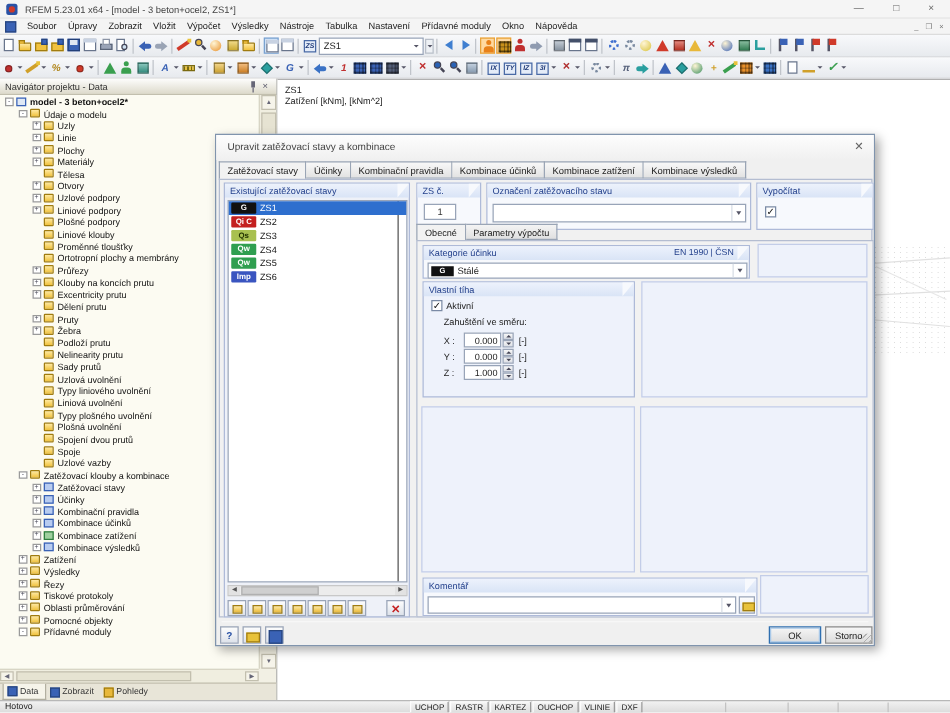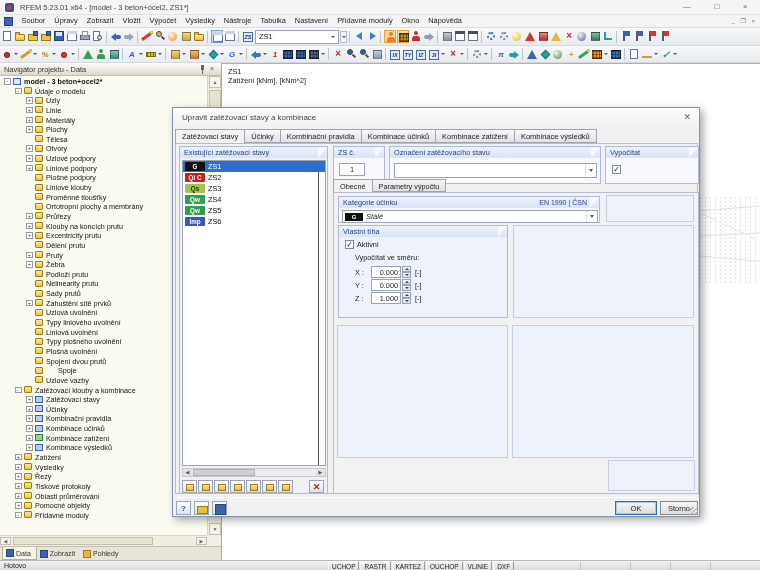--- a/index.html
+++ b/index.html
@@ -155,21 +155,21 @@
 #lst-hthumb { position:absolute; left:10px; top:0px; width:62px; height:7px; background:#cfcfcf; border:1px solid #b0b0b0; }
 .lsb { position:absolute; top:0px; width:9px; height:7px; font-size:5px; text-align:center; line-height:7px; color:#555; background:#e2e2e2; }
 #lst-btns { position:absolute; left:2px; top:333px; height:14px; display:flex; }
 .sbtn2 { width:15px; height:13px; border:1px solid #9aa5b8; background:linear-gradient(#fdfdfd,#dde2ea); margin-right:1px; position:relative; }
 #lst-del { position:absolute; right:3px; top:333px; width:15px; height:13px; border:1px solid #9aa5b8; background:linear-gradient(#fdfdfd,#dde2ea); color:#c42020; font-weight:bold; font-size:9px; text-align:center; line-height:12px; }
 
 #grp-zs { left:157px; top:2px; width:52px; height:38px; }
 #zsfield { position:absolute; left:5px; top:16px; width:26px; height:13px; background:#fff; border:1px solid #98a4b8; font-size:7.5px; text-align:center; line-height:12px; color:#333; }
 #grp-ozn { left:213px; top:2px; width:212px; height:38px; }
 .combo { position:absolute; background:#fff; border:1px solid #98a4b8; display:flex; align-items:center; }
-.combo .cval { flex:1; font-size:7.5px; padding-left:3px;font-style:italic; }
+.combo .cval { flex:1; font-size:7.5px; padding-left:3px; }
 .combo .carr { width:11px; align-self:stretch; display:flex; align-items:center; justify-content:center; border-left:1px solid #d8dde5; }
 .carr i { width:0; height:0; border-left:2.5px solid transparent; border-right:2.5px solid transparent; border-top:3px solid #556; }
 #ozn-combo { left:4px; top:16px; width:203px; height:15px; }
 #grp-calc { left:429px; top:2px; width:94px; height:38px; }
 .cb { position:absolute; width:9px; height:9px; background:#fff; border:1px solid #7a8aa5; font-size:8px; line-height:8px; text-align:center; color:#111; }
 #calc-cb { left:6px; top:18px; }
 
 #subtabs { position:absolute; left:157px; top:35px; height:14px; display:flex; }
 .stab { height:13px; padding:2px 6px 0 6px; font-size:7.3px; background:linear-gradient(#f4f4f4,#e0e0e0); border:1px solid #9aa5b5; border-left:none; color:#222; }
 .stab:first-child { border-left:1px solid #9aa5b5; }
@@ -801,28 +801,28 @@
             <span class="lbl" style="left: 46px;">Uzly</span>
           </div>
           <div class="trow">
             <span class="ebox" style="left: 26px;">+</span>
             <span class="ticon folder" style="left: 35px;"></span>
             <span class="lbl" style="left: 46px;">Linie</span>
           </div>
           <div class="trow">
             <span class="ebox" style="left: 26px;">+</span>
             <span class="ticon folder" style="left: 35px;"></span>
+            <span class="lbl" style="left: 46px;">Plochy</span>
+          </div>
+          <div class="trow">
+            <span class="ebox" style="left: 26px;">+</span>
+            <span class="ticon folder" style="left: 35px;"></span>
             <span class="lbl" style="left: 46px;">Materiály</span>
           </div>
           <div class="trow">
-            <span class="ebox" style="left: 26px;">+</span>
-            <span class="ticon folder" style="left: 35px;"></span>
-            <span class="lbl" style="left: 46px;">Plochy</span>
-          </div>
-          <div class="trow">
             <span class="ticon folder" style="left: 35px;"></span>
             <span class="lbl" style="left: 46px;">Tělesa</span>
           </div>
           <div class="trow">
             <span class="ebox" style="left: 26px;">+</span>
             <span class="ticon folder" style="left: 35px;"></span>
             <span class="lbl" style="left: 46px;">Otvory</span>
           </div>
           <div class="trow">
             <span class="ebox" style="left: 26px;">+</span>
@@ -885,25 +885,20 @@
           </div>
           <div class="trow">
             <span class="ticon folder" style="left: 35px;"></span>
             <span class="lbl" style="left: 46px;">Nelinearity prutu</span>
           </div>
           <div class="trow">
             <span class="ticon folder" style="left: 35px;"></span>
             <span class="lbl" style="left: 46px;">Sady prutů</span>
           </div>
           <div class="trow">
-            <span class="ebox" style="left: 26px;">+</span>
-            <span class="ticon folder" style="left: 35px;"></span>
-            <span class="lbl" style="left: 46px;">Zahuštění sítě prvků</span>
-          </div>
-          <div class="trow">
             <span class="ticon folder" style="left: 35px;"></span>
             <span class="lbl" style="left: 46px;">Uzlová uvolnění</span>
           </div>
           <div class="trow">
             <span class="ticon folder" style="left: 35px;"></span>
             <span class="lbl" style="left: 46px;">Typy liniového uvolnění</span>
           </div>
           <div class="trow">
             <span class="ticon folder" style="left: 35px;"></span>
             <span class="lbl" style="left: 46px;">Liniová uvolnění</span>
@@ -915,21 +910,21 @@
           <div class="trow">
             <span class="ticon folder" style="left: 35px;"></span>
             <span class="lbl" style="left: 46px;">Plošná uvolnění</span>
           </div>
           <div class="trow">
             <span class="ticon folder" style="left: 35px;"></span>
             <span class="lbl" style="left: 46px;">Spojení dvou prutů</span>
           </div>
           <div class="trow">
             <span class="ticon folder" style="left: 35px;"></span>
-            <span class="lbl" style="left: 46px; margin-left: 12px;">Spoje</span>
+            <span class="lbl" style="left: 46px;">Spoje</span>
           </div>
           <div class="trow">
             <span class="ticon folder" style="left: 35px;"></span>
             <span class="lbl" style="left: 46px;">Uzlové vazby</span>
           </div>
           <div class="trow">
             <span class="ebox" style="left: 15px;">-</span>
             <span class="ticon folder" style="left: 24px;"></span>
             <span class="lbl" style="left: 35px;">Zatěžovací klouby a kombinace</span>
           </div>
@@ -1142,21 +1137,21 @@
               </span>
           </div>
         </div>
         <div class="panel" id="panelA"></div>
         <div class="grp" id="grp-self">
           <div class="grp-h"><span>Vlastní tíha</span><i class="cut"></i></div>
           <div id="self-cb-row">
             <span class="cb2">✓</span>
             <span class="t">Aktivní</span>
           </div>
-          <div id="self-factor">Vypočítat ve směru:</div>
+          <div id="self-factor">Zahuštění ve směru:</div>
           <div id="spinrows">
               <div class="spinrow" style="top: 40px;">
                 <span class="ax">X :</span>
                 <span class="spinfield">0.000</span>
                 <span class="spinner">
                   <span class="up">
                     <i></i>
                   </span>
                   <span class="dn">
                     <i></i>
@@ -1188,20 +1183,30 @@
                     <i></i>
                   </span>
                 </span>
                 <span class="unit">[-]</span>
               </div>
             </div>
         </div>
         <div class="panel" id="panelB"></div>
         <div class="panel" id="panelC"></div>
         <div class="panel" id="panelD"></div>
+        <div class="grp" id="grp-comm">
+          <div class="grp-h"><span>Komentář</span><i class="cut"></i></div>
+          <div class="combo" id="comm-combo">
+            <span class="cval"></span>
+            <span class="carr">
+                <i></i>
+              </span>
+          </div>
+          <div id="comm-btn"></div>
+        </div>
         <div class="panel" id="panelE"></div>
       </div>
     </div>
     <div id="dlg-sep"></div>
     <div class="bbtn" id="btn-help">?</div>
     <div class="bbtn" id="btn-open"></div>
     <div class="bbtn" id="btn-save"></div>
     <div id="btn-ok">OK</div>
     <div id="btn-cancel">Storno</div>
     <div id="dlg-grip"></div>

